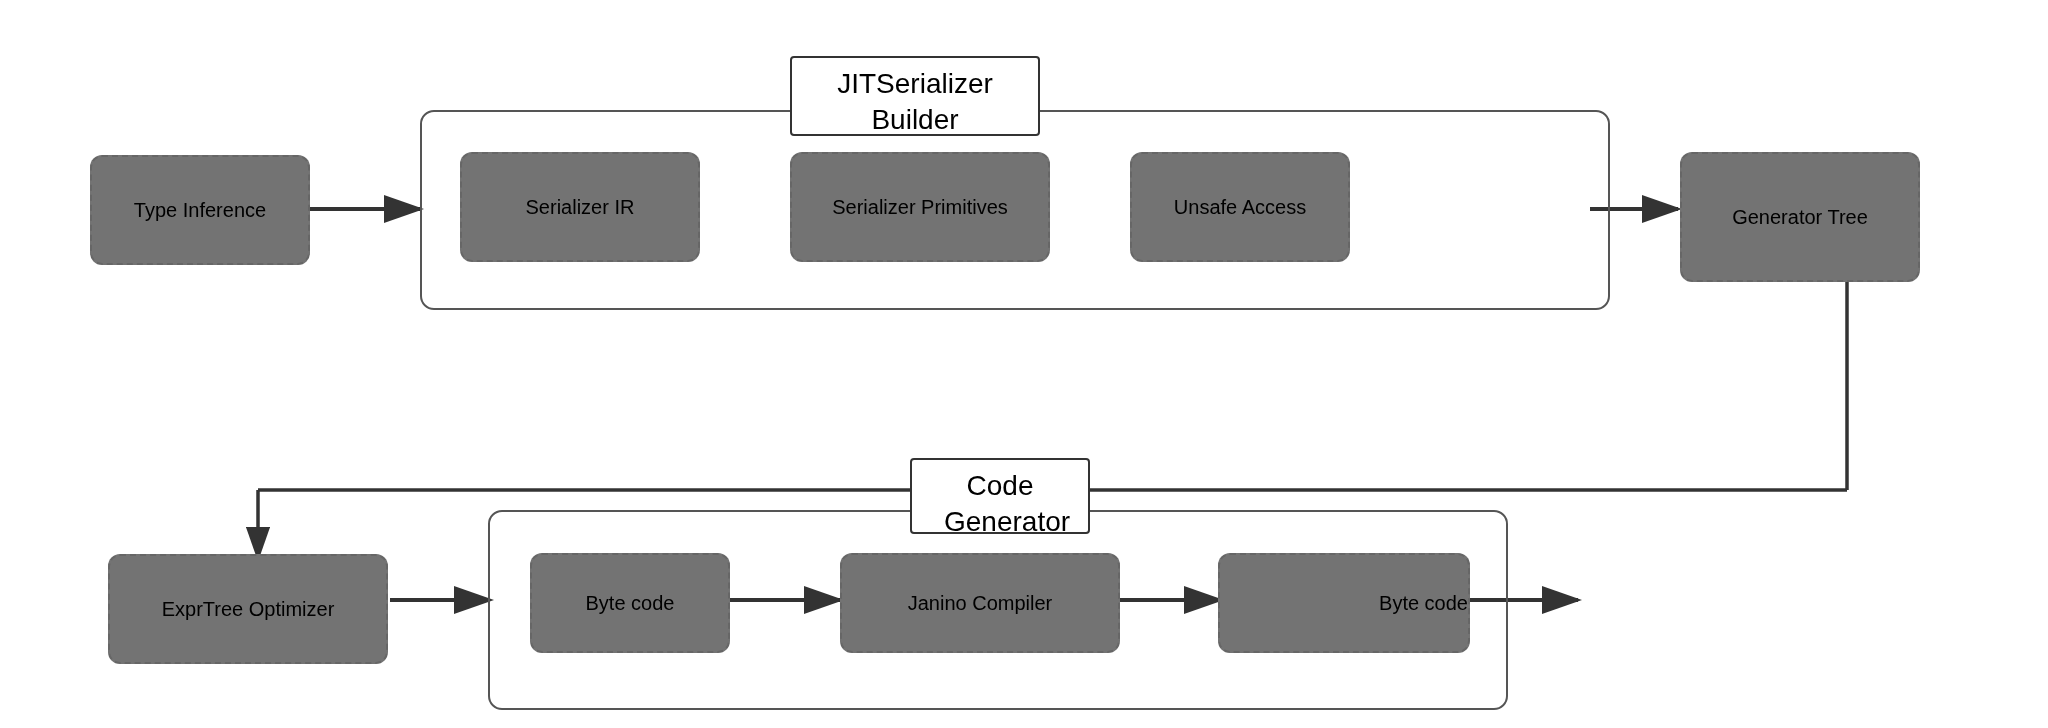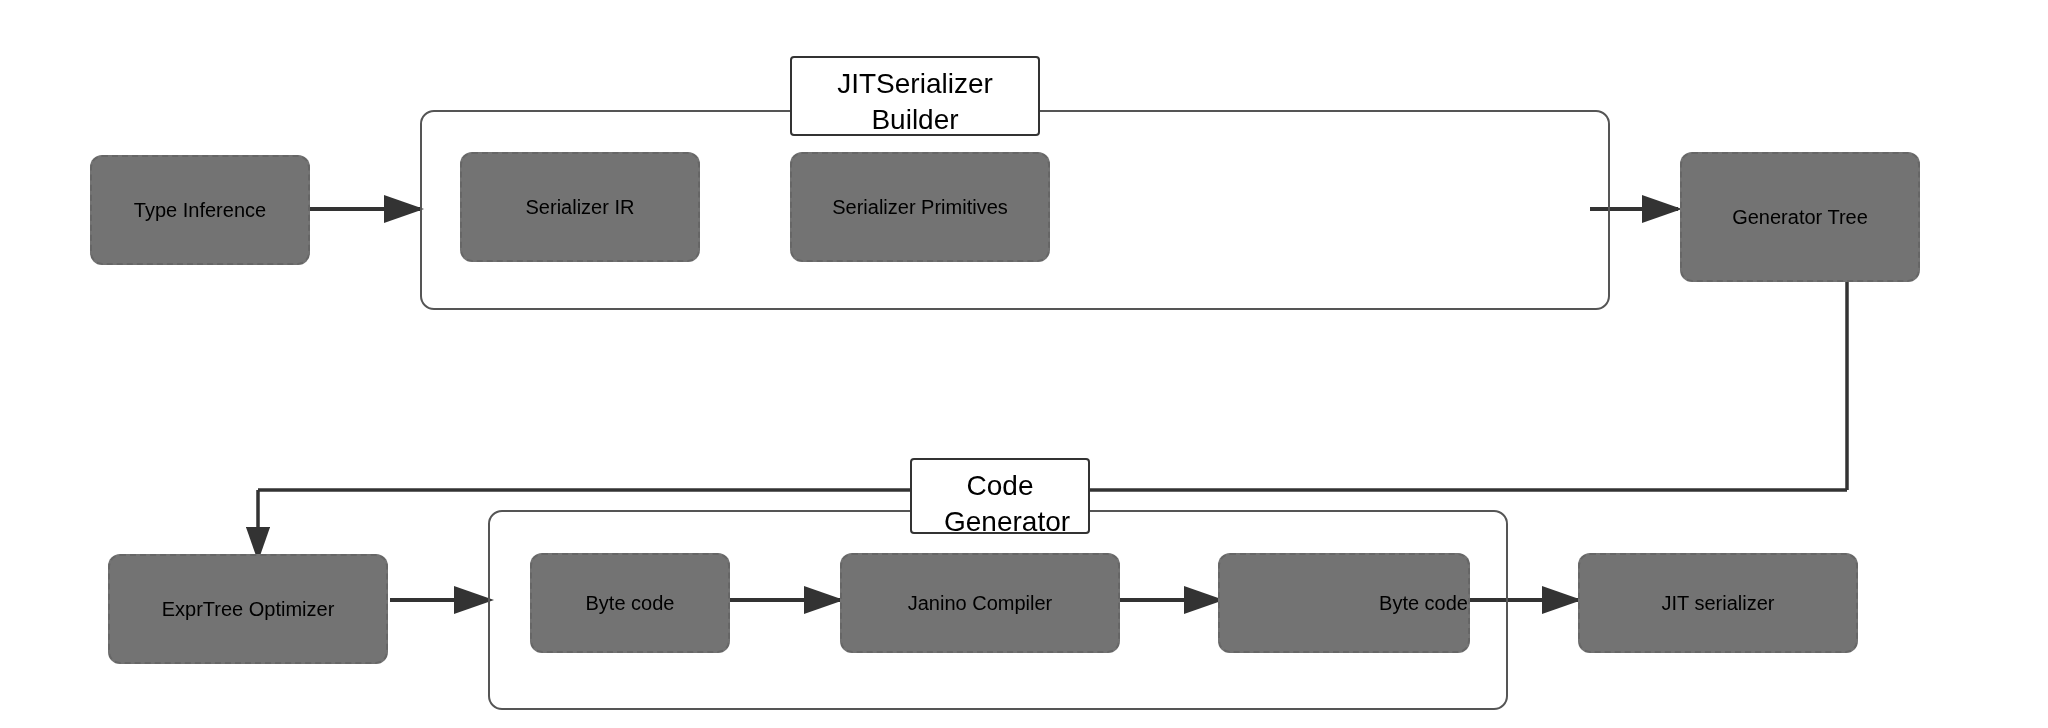--- a/index.html
+++ b/index.html
@@ -114,20 +114,24 @@
   <div class="dashed-box" style="left:460px; top:152px; width:240px; height:110px;">
     <span>Serializer
 IR</span>
   </div>
 
   <div class="dashed-box" style="left:790px; top:152px; width:260px; height:110px;text-align:center;">
     <span>Serializer
 Primitives</span>
   </div>
 
+  <div class="dashed-box" style="left:1130px; top:152px; width:220px; height:110px;">
+    <span>Unsafe
+Access</span>
+  </div>
 
   <div class="dashed-box" style="left:1680px; top:152px; width:240px; height:130px;">
     <span>Generator
 Tree</span>
   </div>
 
   <div class="dashed-box" style="left:108px; top:554px; width:280px; height:110px;">
     <span>ExprTree
 Optimizer</span>
   </div>
@@ -146,17 +150,14 @@
 
   <div class="dashed-box" style="left:840px; top:553px; width:280px; height:100px;text-align:right;">
     <span>Janino
 Compiler</span>
   </div>
 
   <div class="dashed-box" style="left:1218px; top:553px; width:252px; height:100px;justify-content:flex-end;">
     <span>Byte code</span>
   </div>
 
-  <div class="dashed-box" style="left:1578px; top:553px; width:280px; height:100px;">
-    <span>JIT serializer</span>
-  </div>
 
 </div>
 
 </body></html>

